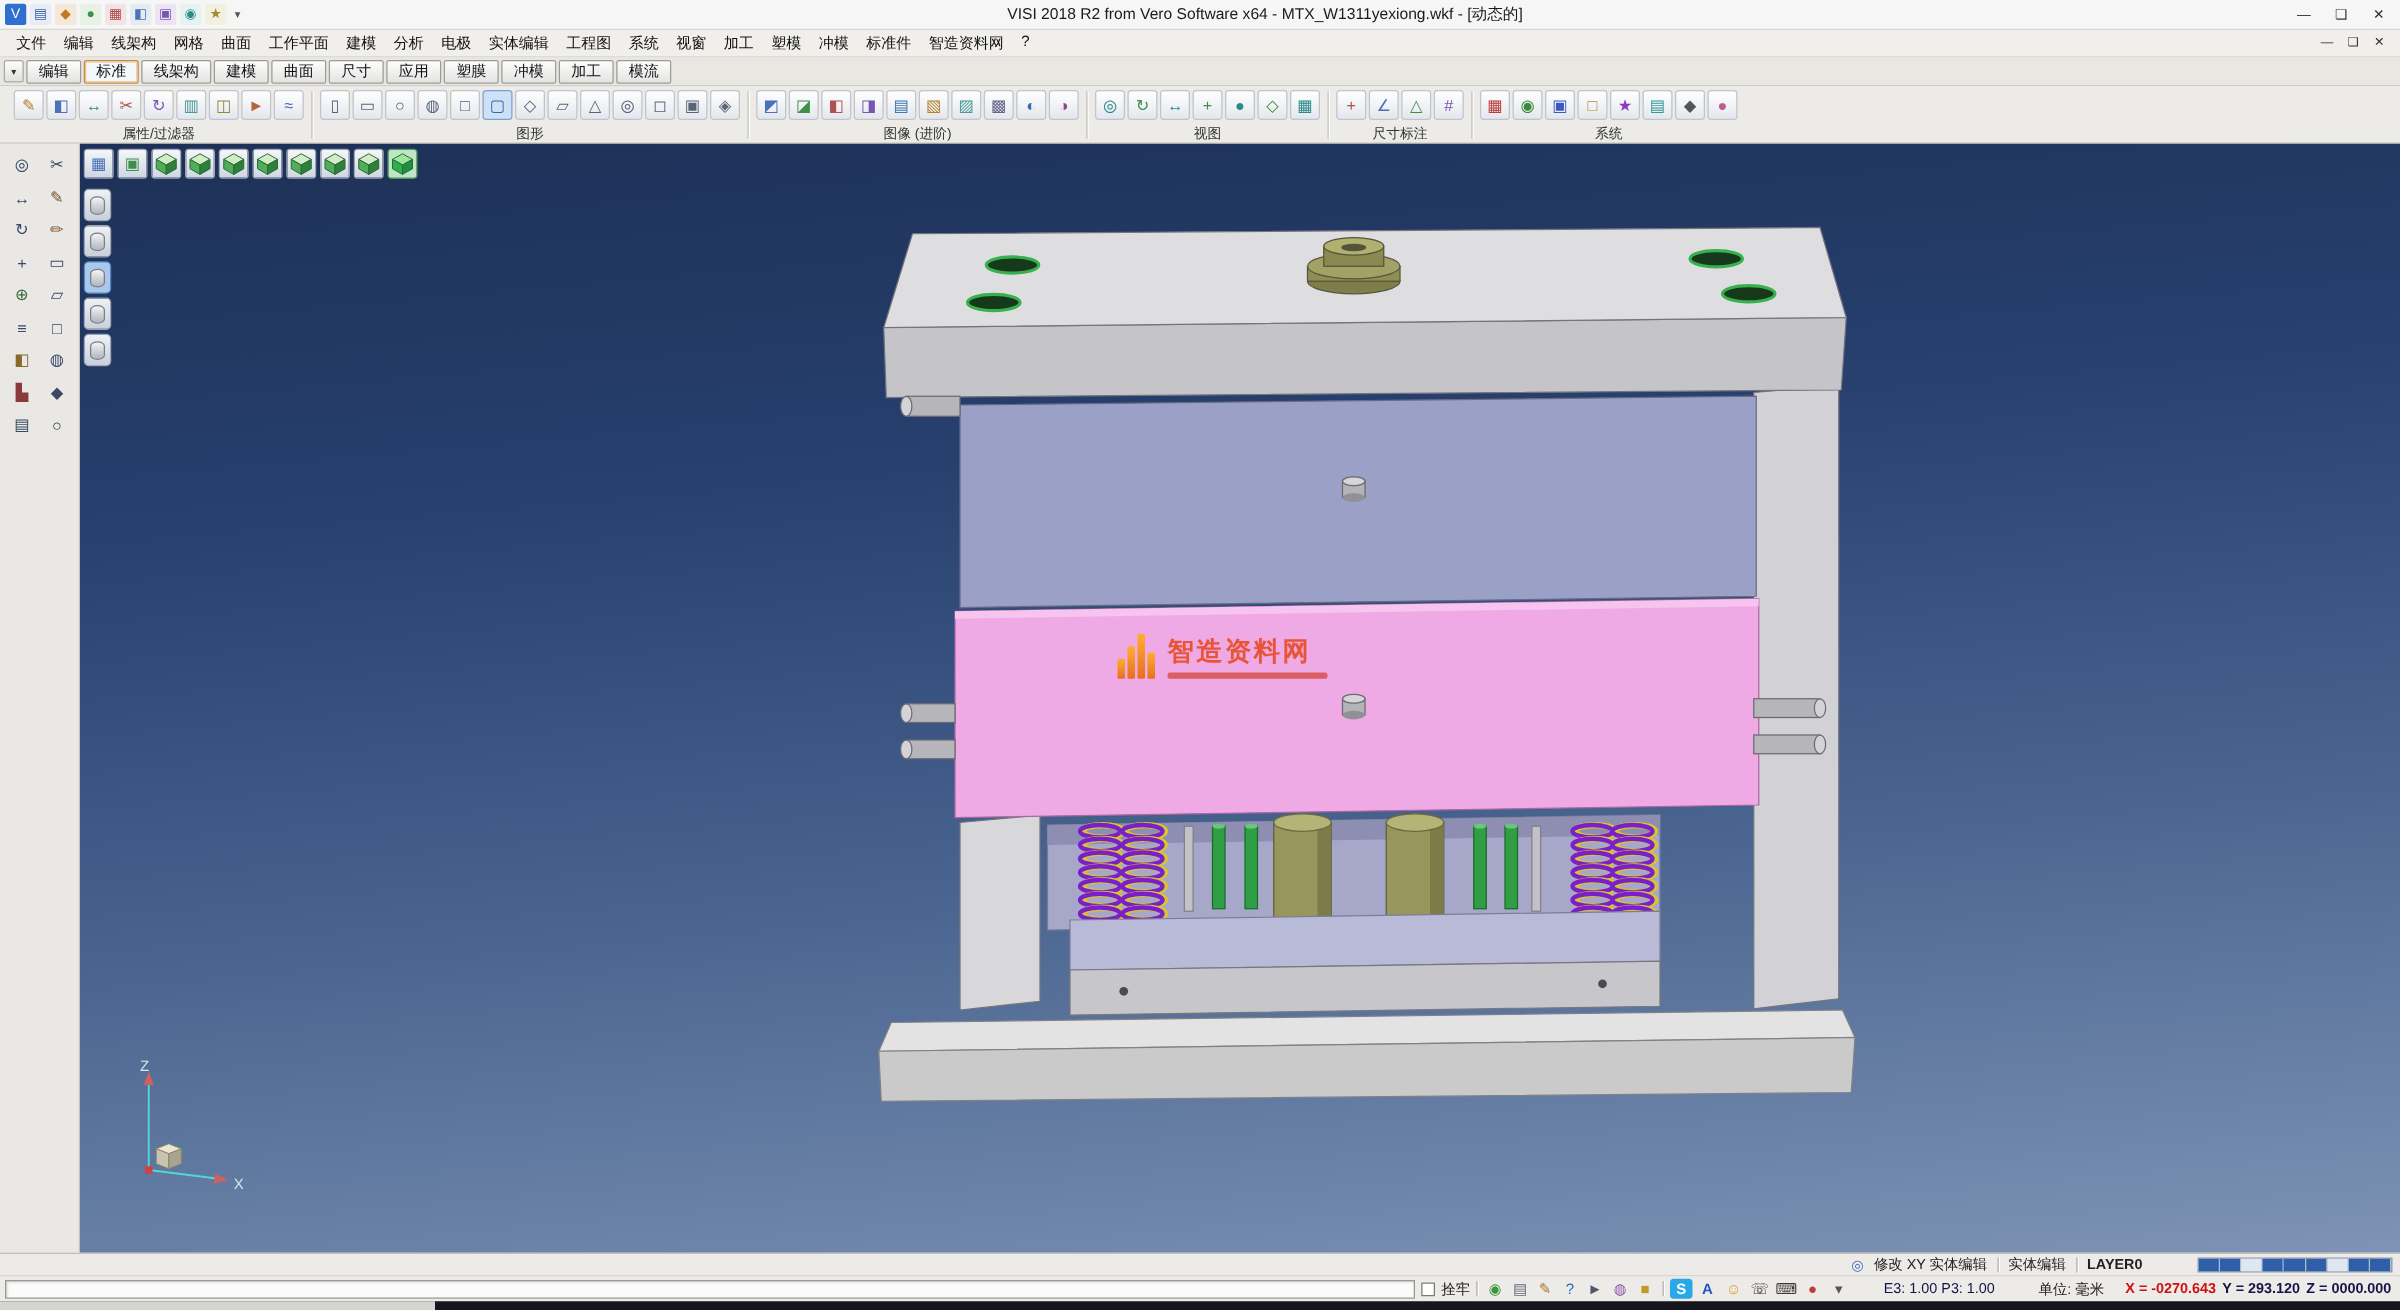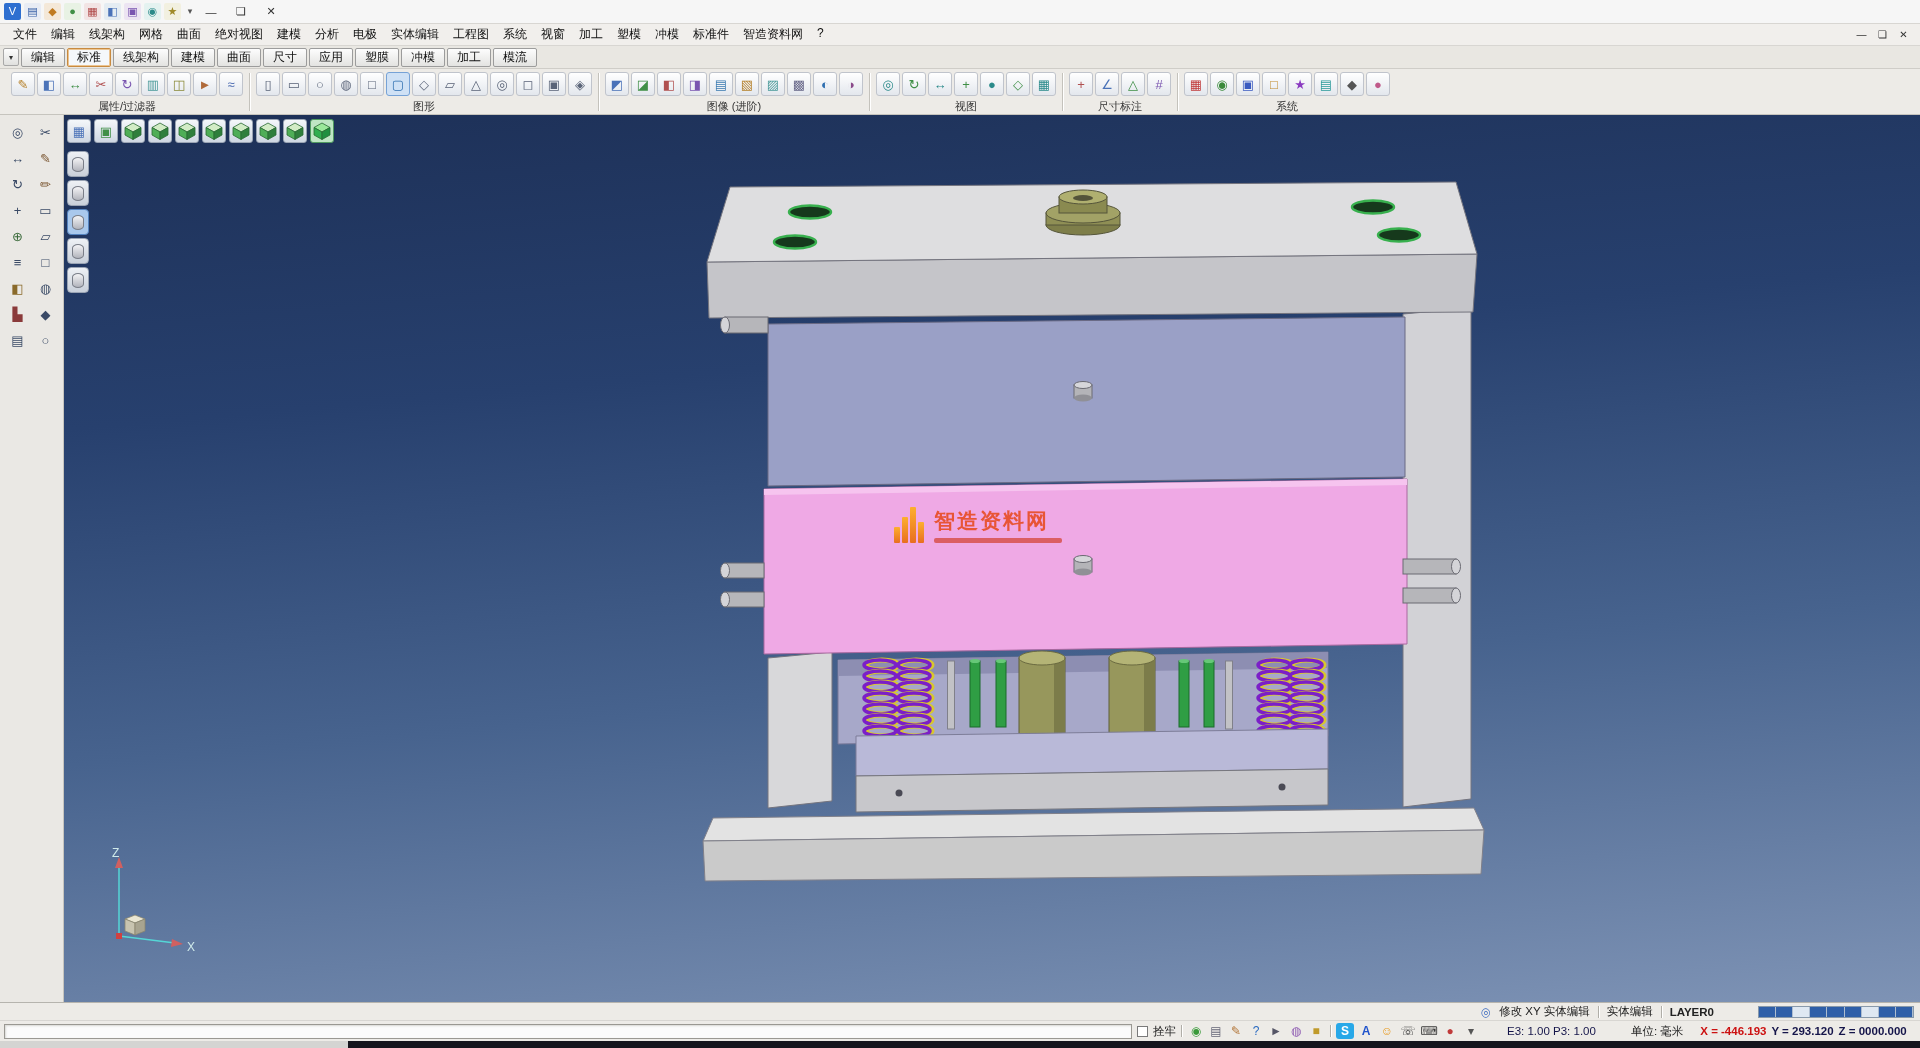--- a/index.html
+++ b/index.html
@@ -94,35 +94,36 @@
         <div class="qicon" style="color: rgb(58, 98, 168); background: rgb(232, 236, 244);">▤</div>
         <div class="qicon" style="color: rgb(192, 122, 32); background: rgb(244, 232, 216);">◆</div>
         <div class="qicon" style="color: rgb(63, 143, 70); background: rgb(232, 242, 228);">●</div>
         <div class="qicon" style="color: rgb(176, 72, 72); background: rgb(242, 228, 228);">▦</div>
         <div class="qicon" style="color: rgb(74, 114, 184); background: rgb(228, 236, 242);">◧</div>
         <div class="qicon" style="color: rgb(122, 85, 176); background: rgb(236, 228, 242);">▣</div>
         <div class="qicon" style="color: rgb(42, 138, 138); background: rgb(228, 242, 240);">◉</div>
         <div class="qicon" style="color: rgb(160, 138, 42); background: rgb(242, 240, 224);">★</div>
         <div class="qicon qdd">▾</div>
       </div>
+    <div class="title-text">VISI 2018 R2 from Vero Software x64 - MTX_W1311yexiong.wkf - [动态的]</div>
     <div class="win-controls">
       <div class="wbtn">—</div>
       <div class="wbtn">❏</div>
       <div class="wbtn">✕</div>
     </div>
   </div>
 
   <div class="menubar">
     <div id="menu-items" style="display:flex">
         <span class="menu-item">文件</span>
         <span class="menu-item">编辑</span>
         <span class="menu-item">线架构</span>
         <span class="menu-item">网格</span>
         <span class="menu-item">曲面</span>
-        <span class="menu-item">绝对视图</span>
+        <span class="menu-item">工作平面</span>
         <span class="menu-item">建模</span>
         <span class="menu-item">分析</span>
         <span class="menu-item">电极</span>
         <span class="menu-item">实体编辑</span>
         <span class="menu-item">工程图</span>
         <span class="menu-item">系统</span>
         <span class="menu-item">视窗</span>
         <span class="menu-item">加工</span>
         <span class="menu-item">塑模</span>
         <span class="menu-item">冲模</span>
@@ -564,21 +565,21 @@
         <div class="tray-icon" style="color: rgb(255, 255, 255); background: rgb(40, 168, 232);">S</div>
         <div class="tray-icon" style="color: rgb(34, 85, 204);">A</div>
         <div class="tray-icon" style="color: rgb(232, 154, 32);">☺</div>
         <div class="tray-icon" style="color: rgb(58, 58, 58);">☏</div>
         <div class="tray-icon" style="color: rgb(58, 58, 58);">⌨</div>
         <div class="tray-icon" style="color: rgb(192, 58, 58);">●</div>
         <div class="tray-icon" style="color: rgb(85, 85, 85);">▾</div>
       </div>
     <span class="scale-info" style="margin-left:22px">E3: 1.00 P3: 1.00</span>
     <span style="margin-left:30px">单位: 毫米</span>
-    <span class="coord-x" style="margin-left:12px">X = -446.193</span>
+    <span class="coord-x" style="margin-left:12px">X = -0270.643</span>
     <span class="coord-y">Y = 293.120</span>
     <span class="coord-z">Z = 0000.000</span>
   </div>
 
   <div class="bottomstrip">
       <div class="lite"></div>
     </div>
 </div>
 
 </body></html>

